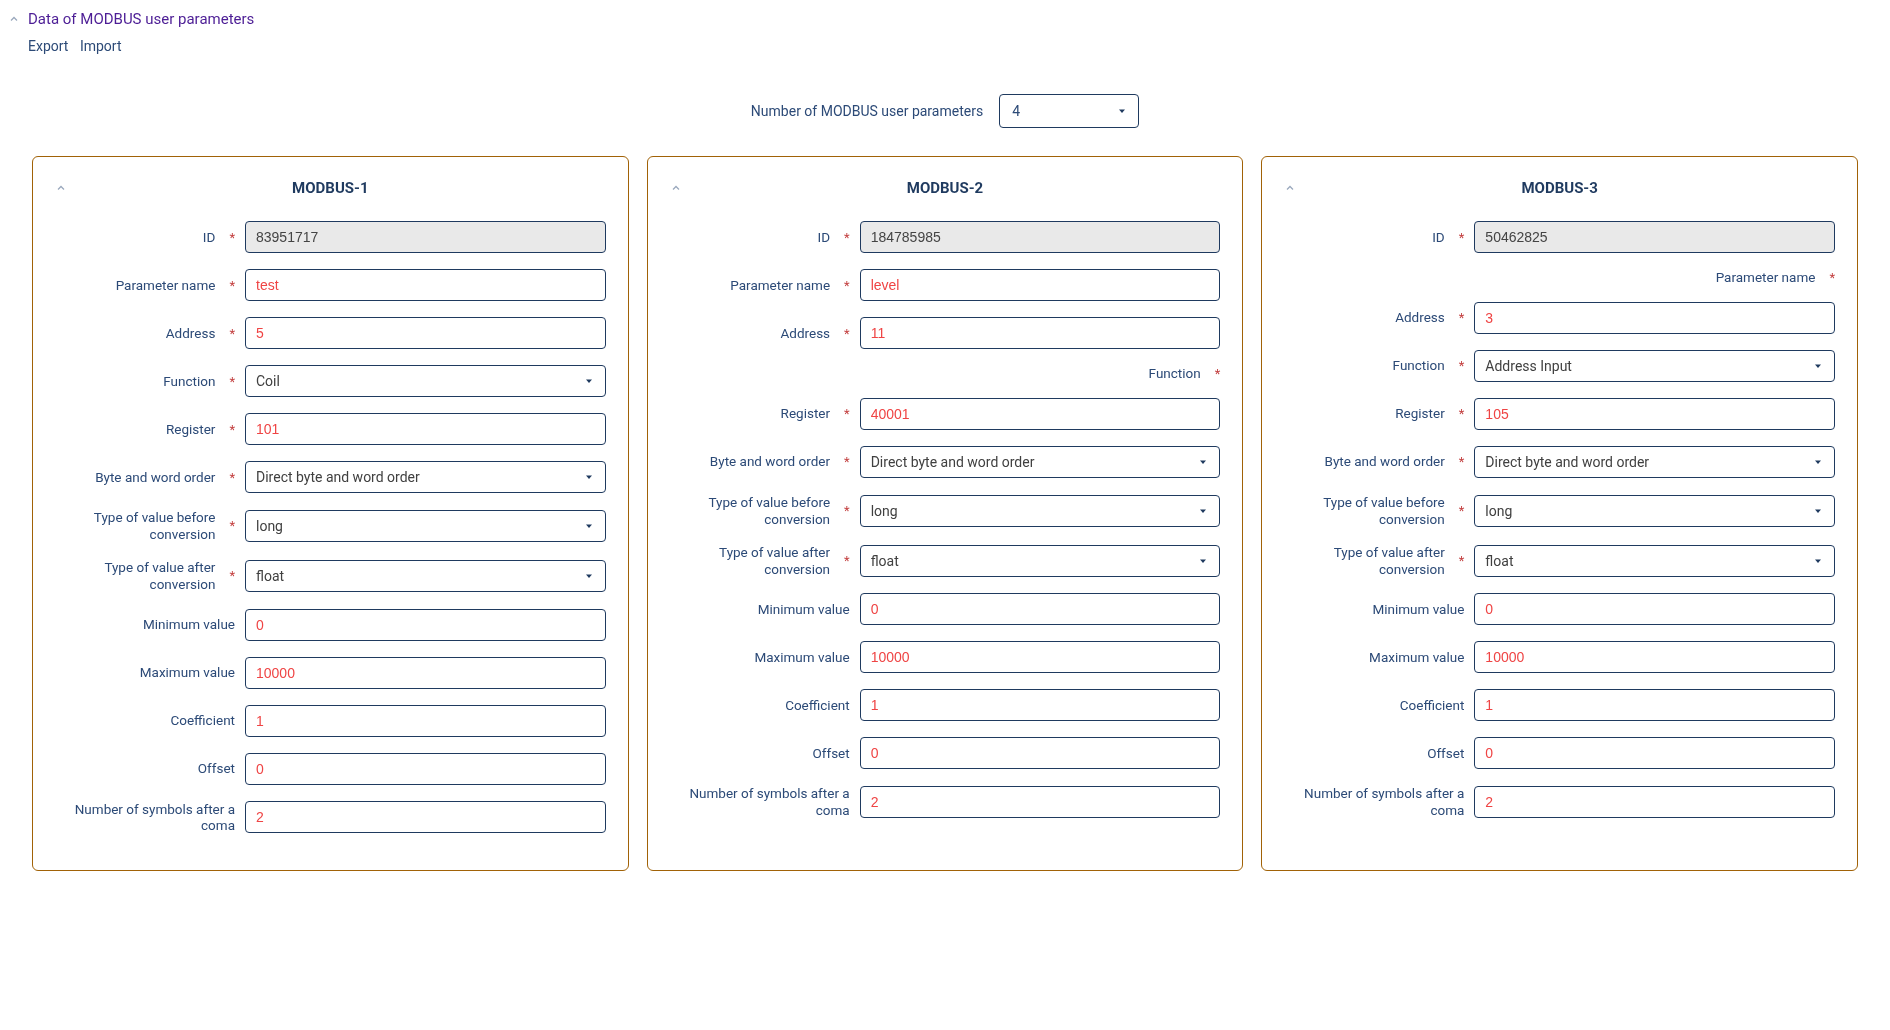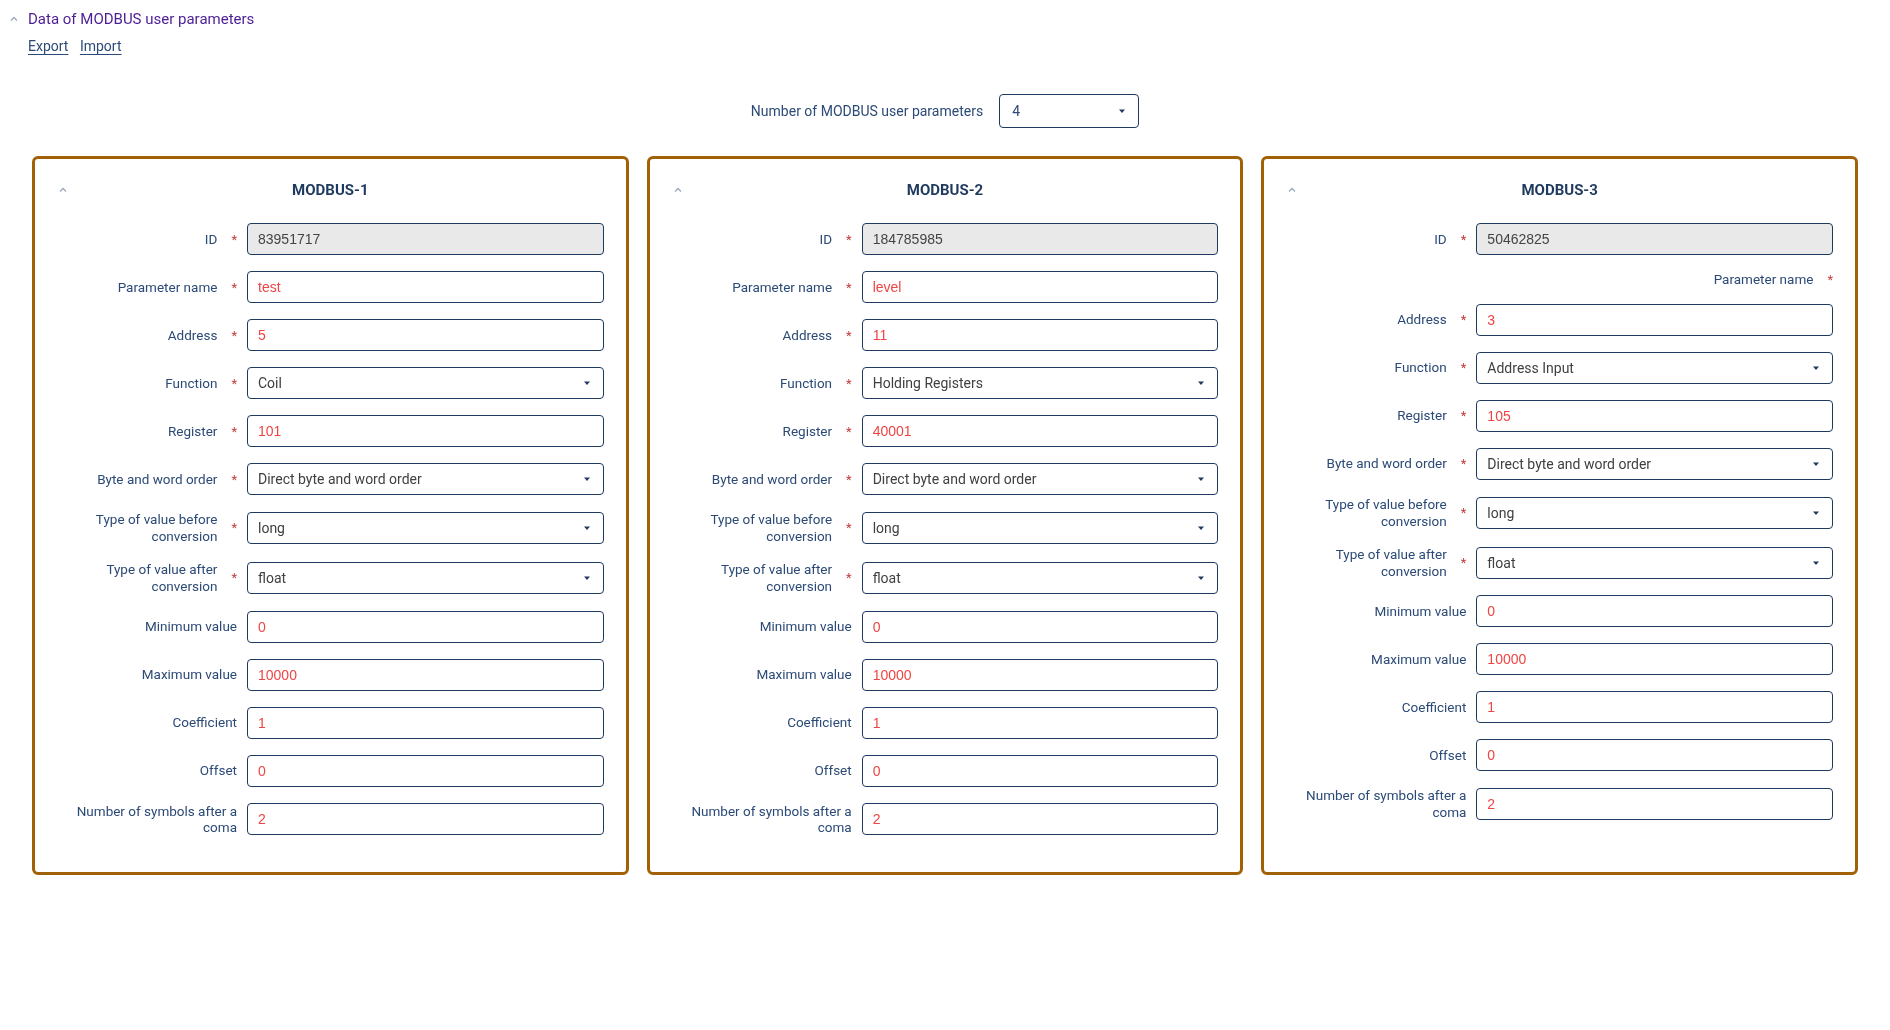--- a/index.html
+++ b/index.html
@@ -22,21 +22,20 @@
   }
   .section-title {
     color: #4c1d95;
     font-size: 15px;
   }
   .actions {
     padding: 6px 0 0 28px;
   }
   .actions a {
     color: #2c4a77;
-    text-decoration: underline;
     text-underline-offset: 3px;
     font-size: 14px;
     margin-right: 8px;
     cursor: pointer;
   }
   .count-row {
     display: flex;
     justify-content: center;
     align-items: center;
     gap: 16px;
@@ -60,21 +59,21 @@
     top: 50%;
     transform: translateY(-50%);
   }
   .cards {
     display: flex;
     gap: 18px;
     padding: 0 32px;
   }
   .card {
     flex: 1 1 0;
-    border: 3px solid #a16207;
+    border: 1px solid #a16207;
     border-radius: 6px;
     padding: 22px 22px 20px 22px;
   }
   .card-header {
     display: flex;
     align-items: center;
     justify-content: center;
     position: relative;
     margin-bottom: 24px;
   }
@@ -328,27 +327,20 @@
           <span class="field-label">Address</span>
           <span class="req">*</span>
         </div>
         <div class="control"><input class="text-input" value="11" style=""></div>
       </div>
       <div class="field">
         <div class="field-label-wrap">
           <span class="field-label">Function</span>
           <span class="req">*</span>
         </div>
-        <div class="control">
-          <div class="select-full"><span>Holding Registers</span><span class="caret">
-              <svg width="12" height="12" viewBox="0 0 24 24" fill="#1f3a5f">
-                <polygon points="6,9 18,9 12,16"></polygon>
-              </svg>
-            </span></div>
-        </div>
       </div>
       <div class="field">
         <div class="field-label-wrap">
           <span class="field-label">Register</span>
           <span class="req">*</span>
         </div>
         <div class="control"><input class="text-input" value="40001" style=""></div>
       </div>
       <div class="field">
         <div class="field-label-wrap">

